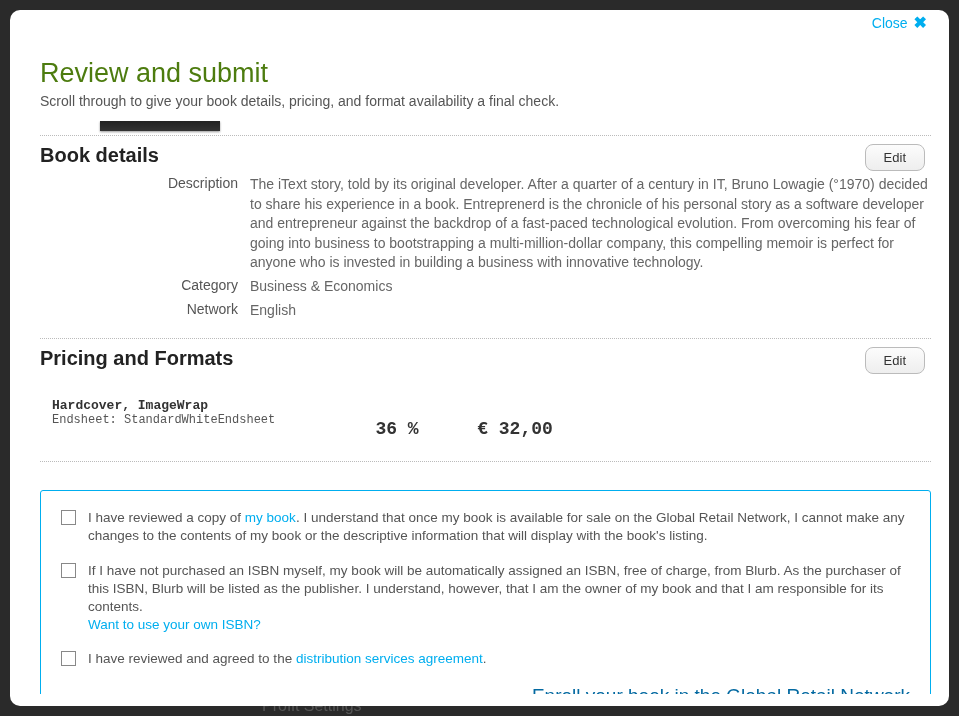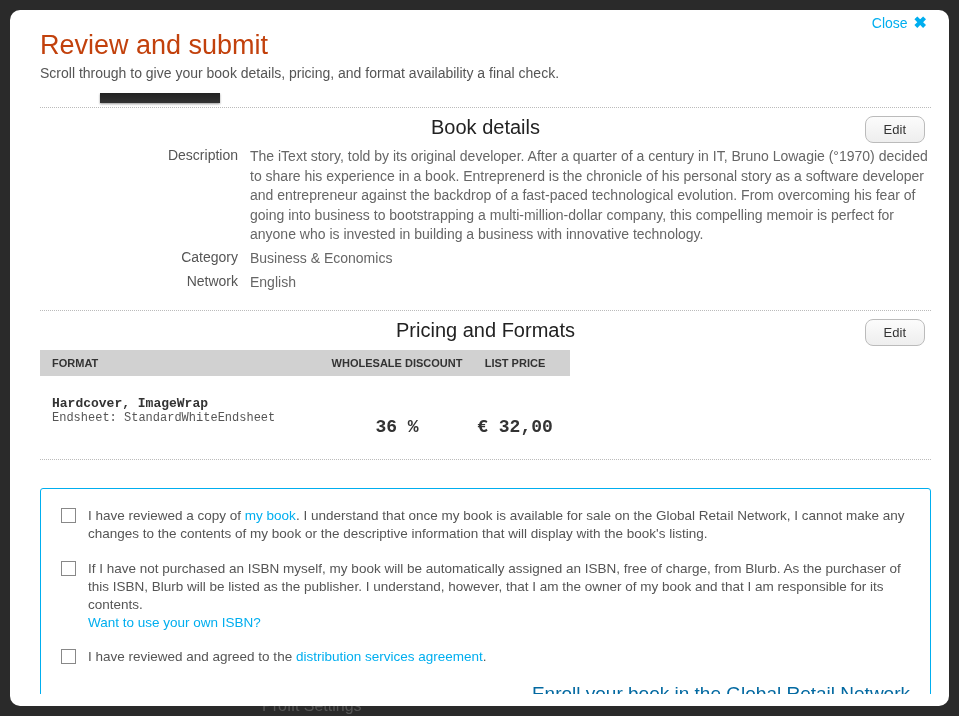--- a/index.html
+++ b/index.html
@@ -22,21 +22,21 @@
     position: absolute;
     top: 3px; right: 22px;
     color: #00aeef;
     font-size: 14px;
     cursor: pointer;
     display: flex;
     align-items: center;
     gap: 6px;
   }
   .close-link .x { font-weight: bold; font-size: 16px; }
-  .title { font-size: 27px; color: #c2410c; font-weight: 400; margin-top: 4px; }
+  .title { font-size: 27px; color: #4d7c0f; font-weight: 400; margin-top: 32px; }
   .subtitle { font-size: 14px; color: #555; margin-top: 4px; margin-bottom: 12px; }
 
   .scroll-area {
     flex: 1;
     overflow-y: scroll;
     padding-right: 6px;
   }
   .scroll-area::-webkit-scrollbar { width: 8px; }
   .scroll-area::-webkit-scrollbar-track { background: transparent; }
   .scroll-area::-webkit-scrollbar-thumb { background: #aaa; border-radius: 4px; }
@@ -49,21 +49,21 @@
   }
 
   .section {
     border-top: 1px dotted #bbb;
     border-bottom: 1px dotted #bbb;
     padding: 8px 0 14px 0;
     position: relative;
     margin-bottom: 0px;
   }
   .section + .section { border-top: none; }
-  .section-heading { font-size: 20px; color: #222; font-weight: 400; margin-bottom: 8px; text-align: center; }
+  .section-heading { font-size: 20px; color: #222; font-weight: 700; margin-bottom: 8px; }
   .edit-btn {
     position: absolute;
     top: 8px; right: 6px;
     background: linear-gradient(#fcfcfc,#eee);
     border: 1px solid #bbb;
     border-radius: 8px;
     padding: 5px 18px;
     font-size: 13px;
     color: #333;
     cursor: pointer;
@@ -149,25 +149,20 @@
         <div class="detail-label">Network</div>
         <div class="detail-value">English</div>
       </div>
     </div>
 
     <div class="section">
       <div class="section-heading">Pricing and Formats</div>
       <button class="edit-btn">Edit</button>
 
       <div class="pricing-table">
-        <div class="pricing-header">
-          <div class="col-format">FORMAT</div>
-          <div class="col-discount">WHOLESALE DISCOUNT</div>
-          <div class="col-price">LIST PRICE</div>
-        </div>
         <div class="pricing-row">
           <div class="col-format">
             <div class="format-name">Hardcover, ImageWrap</div>
             <div class="format-sub">Endsheet: StandardWhiteEndsheet</div>
           </div>
           <div class="col-discount">36 %</div>
           <div class="col-price">€ 32,00</div>
         </div>
       </div>
     </div>

